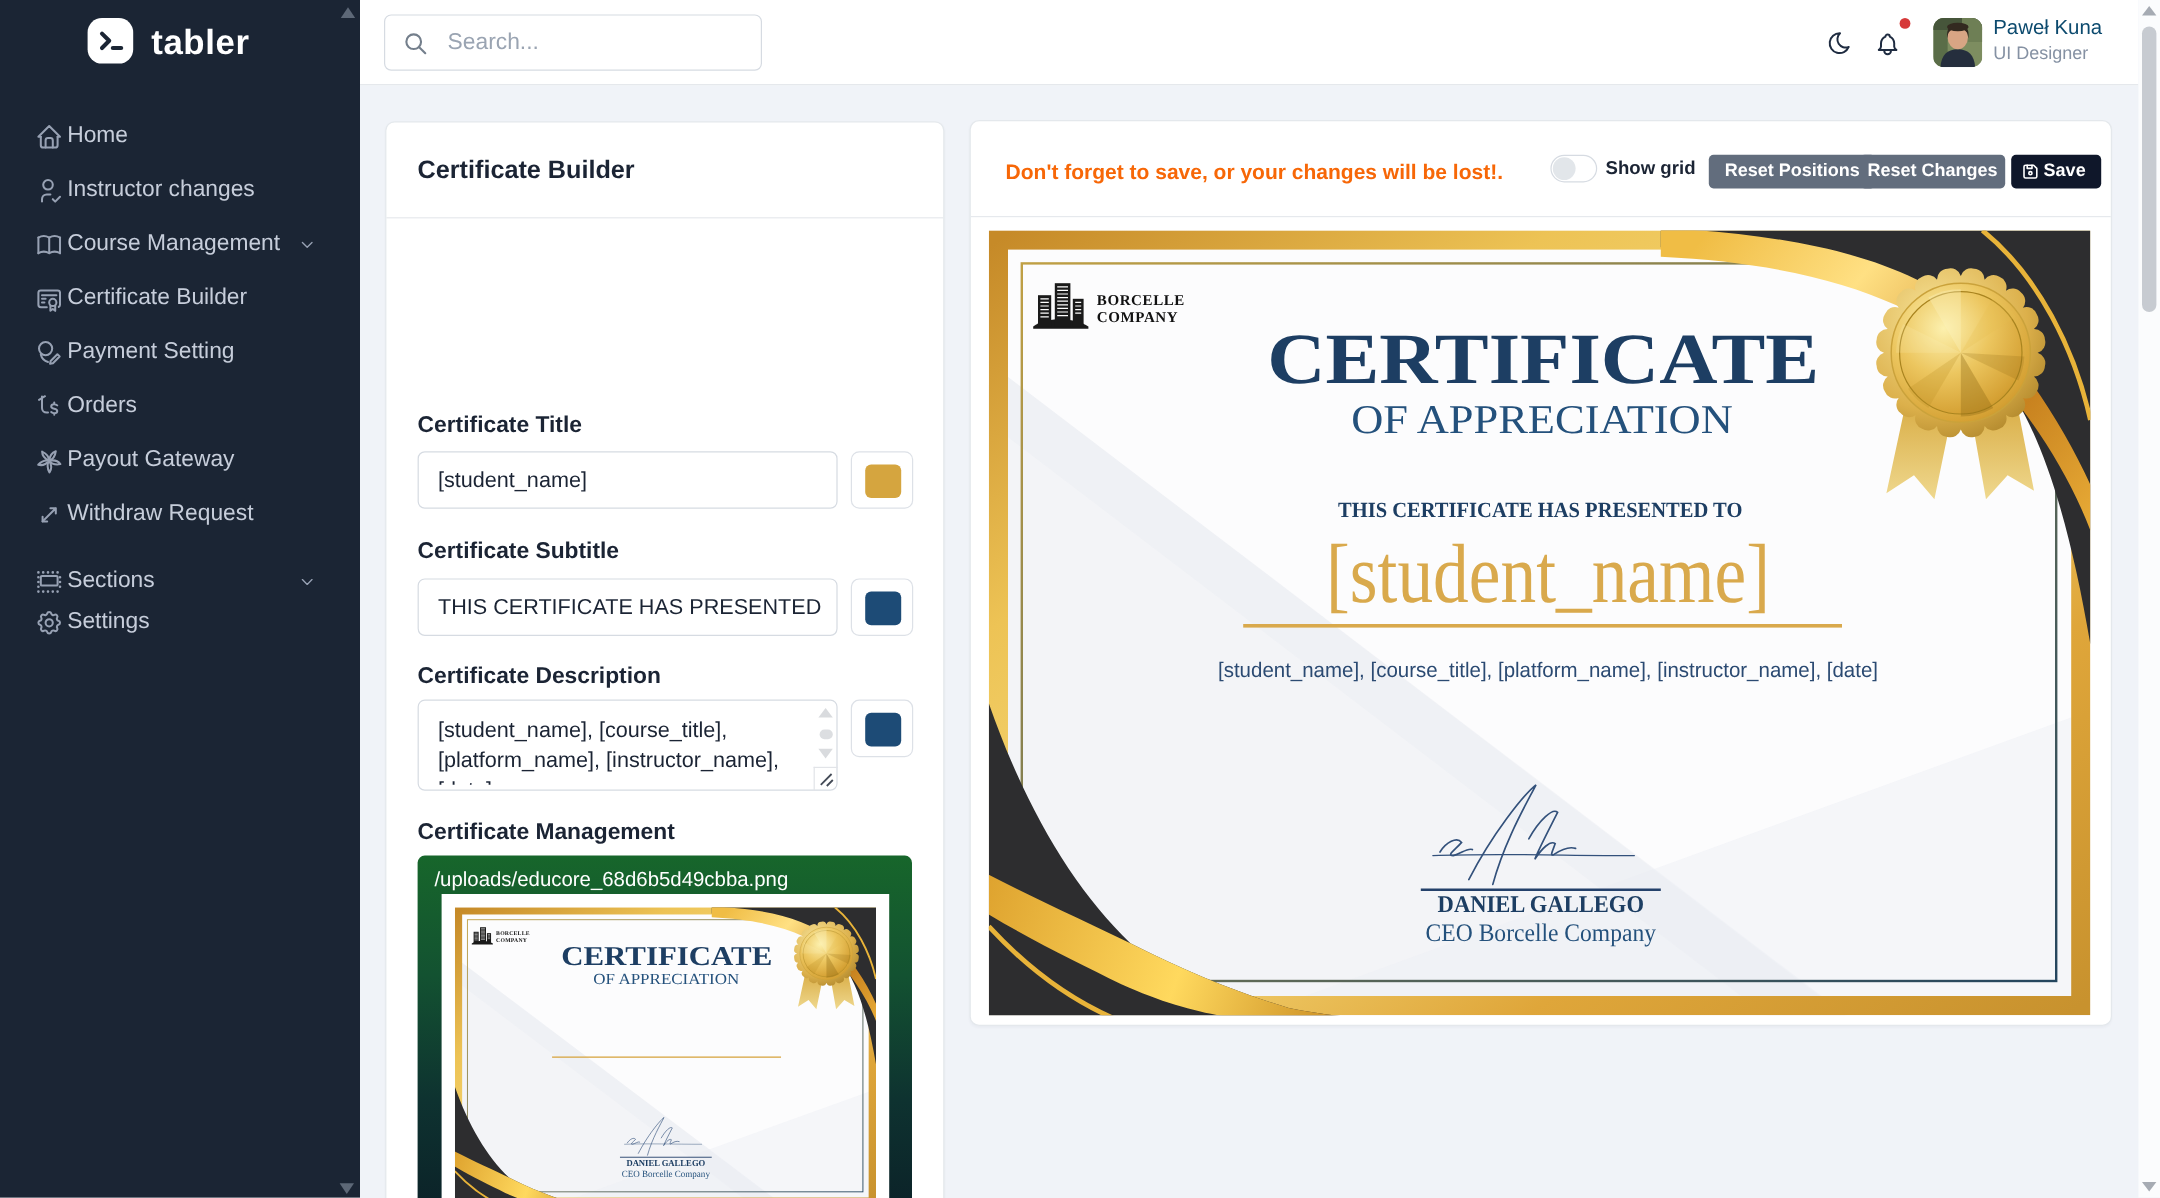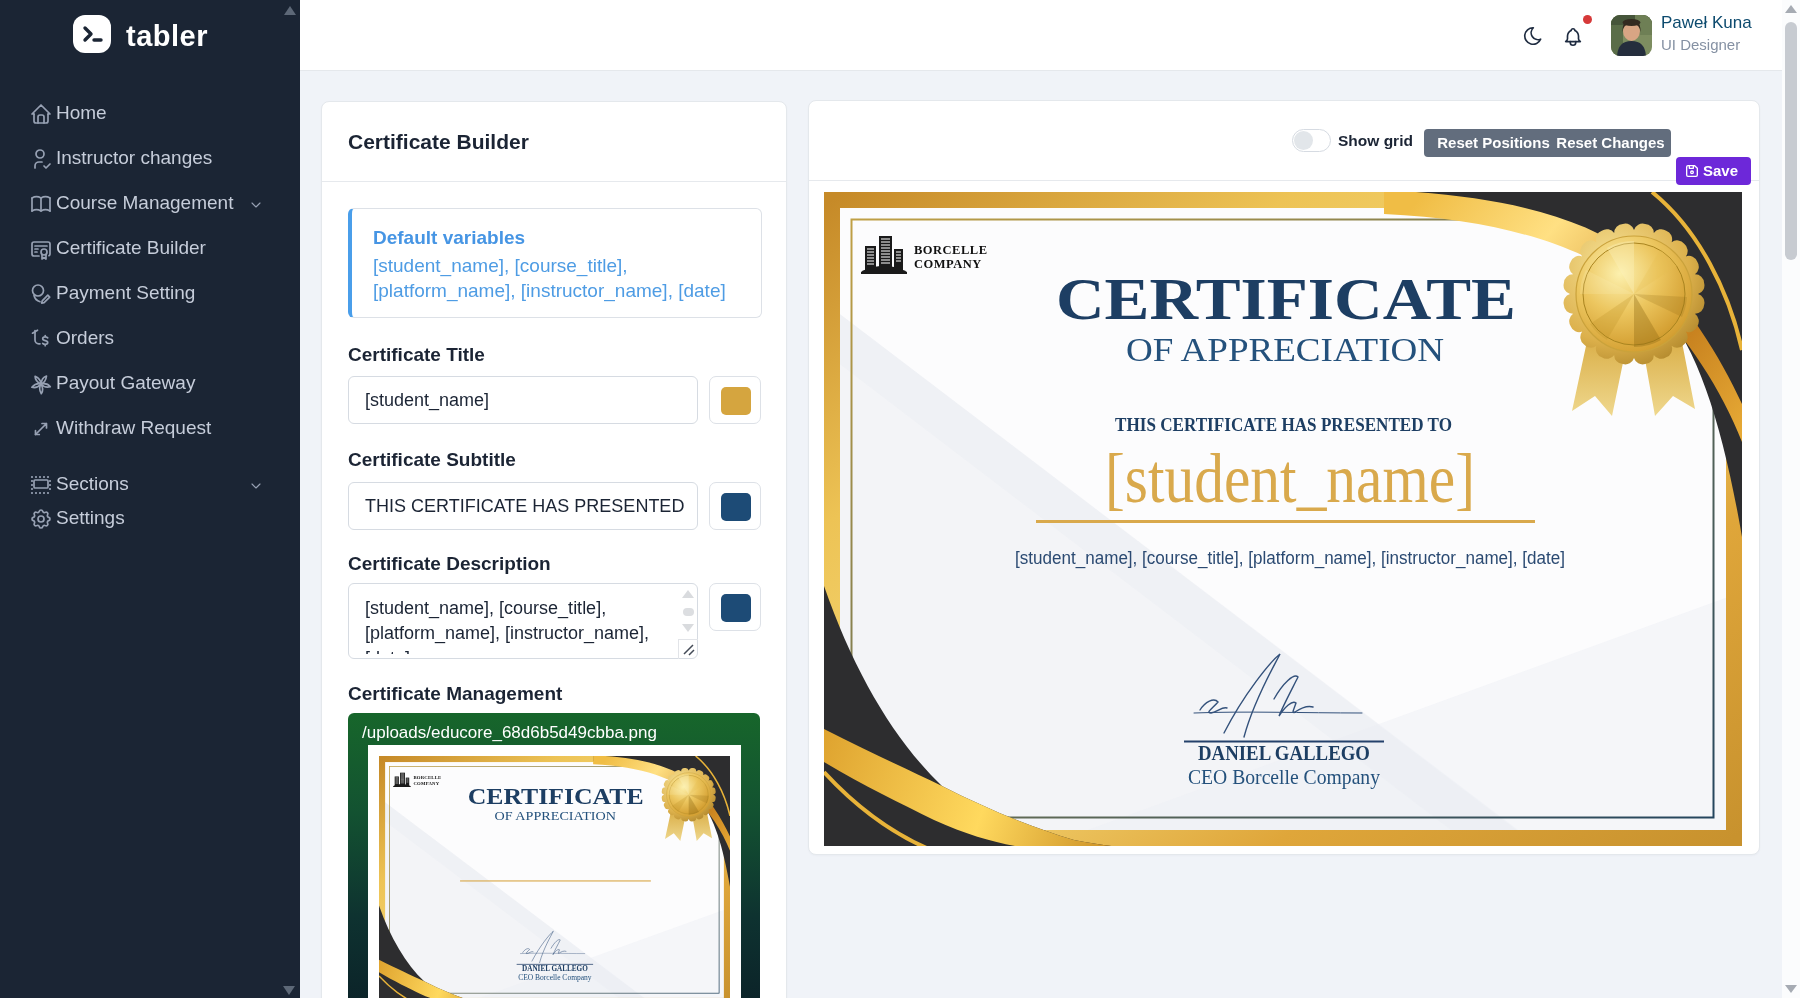--- a/index.html
+++ b/index.html
@@ -55,21 +55,21 @@
   #bgwrap { position:absolute; left:20px; top:32px; width:373px; height:271px; background:#fff; }
 
   
   #warn { position:absolute; left:29px; top:32px; font-size:17.5px; font-weight:600; color:#f76707; }
   #toggle { position:absolute; left:483px; top:28px; width:39px; height:23px; border:1px solid #d6dbe2; border-radius:12px; background:#fff; }
   #toggle .knob { position:absolute; left:1px; top:1px; width:19px; height:19px; border-radius:50%; background:#e2e6ea; }
   #sgrid { position:absolute; left:529px; top:31px; font-size:15.5px; font-weight:bold; color:#1b2434; }
   .gbtn { position:absolute; top:28px; height:28px; border-radius:4px; background:#626d7d; color:#fff; font-size:15px; font-weight:bold; text-align:center; line-height:27px; white-space:nowrap; }
   #btn-rp { left:615px; width:139px; }
   #btn-rc { left:741px; width:121px; }
-  #btn-save { left:867px; width:75px; background:#6d28d9;margin-top:28px; }
+  #btn-save { left:867px; width:75px; background:#0f172a; }
 </style>
 </head>
 <body>
 
 <div id="sidebar">
   <div id="logo-badge">
     <svg width="38" height="38" viewBox="0 0 38 38">
         <g stroke="#1b2534" stroke-width="3.4" fill="none" stroke-linecap="round" stroke-linejoin="round">
           <path d="M12 13 L18 19 L12 25"></path>
           <path d="M21 25 L28 25"></path>
@@ -175,20 +175,27 @@
             <path d="M10.325 4.317c.426 -1.756 2.924 -1.756 3.35 0a1.724 1.724 0 0 0 2.573 1.066c1.543 -.94 3.31 .826 2.37 2.37a1.724 1.724 0 0 0 1.065 2.572c1.756 .426 1.756 2.924 0 3.35a1.724 1.724 0 0 0 -1.066 2.573c.94 1.543 -.826 3.31 -2.37 2.37a1.724 1.724 0 0 0 -2.572 1.065c-.426 1.756 -2.924 1.756 -3.35 0a1.724 1.724 0 0 0 -2.573 -1.066c-1.543 .94 -3.31 -.826 -2.37 -2.37a1.724 1.724 0 0 0 -1.065 -2.572c-1.756 -.426 -1.756 -2.924 0 -3.35a1.724 1.724 0 0 0 1.066 -2.573c-.94 -1.543 .826 -3.31 2.37 -2.37c1 .608 2.296 .07 2.572 -1.065z"></path>
             <circle cx="12" cy="12" r="3"></circle>
           </svg></div>
     <div class="nlabel">Settings</div>
 
   </div>
     </div>
 </div>
 
 <div id="topbar">
+  <div id="searchbox">
+    <div class="sicon"><svg viewBox="0 0 24 24">
+          <circle cx="10" cy="10" r="7"></circle>
+          <path d="M21 21l-6-6"></path>
+        </svg></div>
+    <div class="ph">Search...</div>
+  </div>
   <div class="tbicon" style="left:1222px;"><svg viewBox="0 0 24 24">
         <path d="M12 3c.132 0 .263 0 .393 0a7.5 7.5 0 0 0 7.92 12.446a9 9 0 1 1 -8.313 -12.454z"></path>
       </svg></div>
   <div class="tbicon" style="left:1262px;top:26px;"><svg viewBox="0 0 24 24">
         <path d="M10 5a2 2 0 1 1 4 0a7 7 0 0 1 4 6v3a4 4 0 0 0 2 3h-16a4 4 0 0 0 2 -3v-3a7 7 0 0 1 4 -6"></path>
         <path d="M9 17v1a3 3 0 0 0 6 0v-1"></path>
       </svg></div>
   <div style="position:absolute;left:1283px;top:15px;width:9px;height:9px;border-radius:50%;background:#d63939;"></div>
   <div id="avatar">
     <svg width="41" height="41" viewBox="0 0 41 41">
@@ -209,25 +216,20 @@
 <div id="pgsb">
   <div style="position:absolute;left:3px;top:5px;width:0;height:0;border-left:6px solid transparent;border-right:6px solid transparent;border-bottom:8px solid #a6abb3;"></div>
   <div class="thumb"></div>
   <div style="position:absolute;left:3px;top:985px;width:0;height:0;border-left:6px solid transparent;border-right:6px solid transparent;border-top:8px solid #a6abb3;"></div>
 </div>
 
 <div class="card" id="lcard">
   <div class="chead"></div>
   <div class="ctitle">Certificate Builder</div>
 
-  <div id="infobox">
-    <div class="ititle">Default variables</div>
-    <div class="iline" style="top:46px;">[student_name], [course_title],</div>
-    <div class="iline" style="top:71px;">[platform_name], [instructor_name], [date]</div>
-  </div>
 
   <div class="flabel" style="top:242px;">Certificate Title</div>
   <div class="finput" style="top:274px;">
       <div class="ftext">[student_name]</div>
     </div>
   <div class="swbox" style="top:274px;">
       <div class="swatch" style="background:#d5a53f;"></div>
     </div>
 
   <div class="flabel" style="top:347px;">Certificate Subtitle</div>
@@ -262,20 +264,21 @@
     <div id="bgwrap">
       <svg style="position:absolute;left:11px;top:11px;" width="351" height="248" viewBox="0 0 918 654" preserveAspectRatio="none">
           <use href="#certbase"></use>
         </svg>
     </div>
   </div>
 </div>
 
 <div class="card" id="rcard">
   <div class="chead"></div>
+  <div id="warn">Don't forget to save, or your changes will be lost!.</div>
   <div id="toggle">
       <div class="knob"></div>
     </div>
   <div id="sgrid">Show grid</div>
   <div class="gbtn" id="btn-rp">Reset Positions</div>
   <div class="gbtn" id="btn-rc">Reset Changes</div>
   <div class="gbtn" id="btn-save">
     <svg style="position:absolute;left:8px;top:6px;" width="16" height="16" viewBox="0 0 24 24" fill="none" stroke="#fff" stroke-width="2" stroke-linecap="round" stroke-linejoin="round">
         <path d="M6 4h10l4 4v10a2 2 0 0 1 -2 2h-12a2 2 0 0 1 -2 -2v-12a2 2 0 0 1 2 -2"></path>
         <circle cx="12" cy="14" r="2"></circle>

